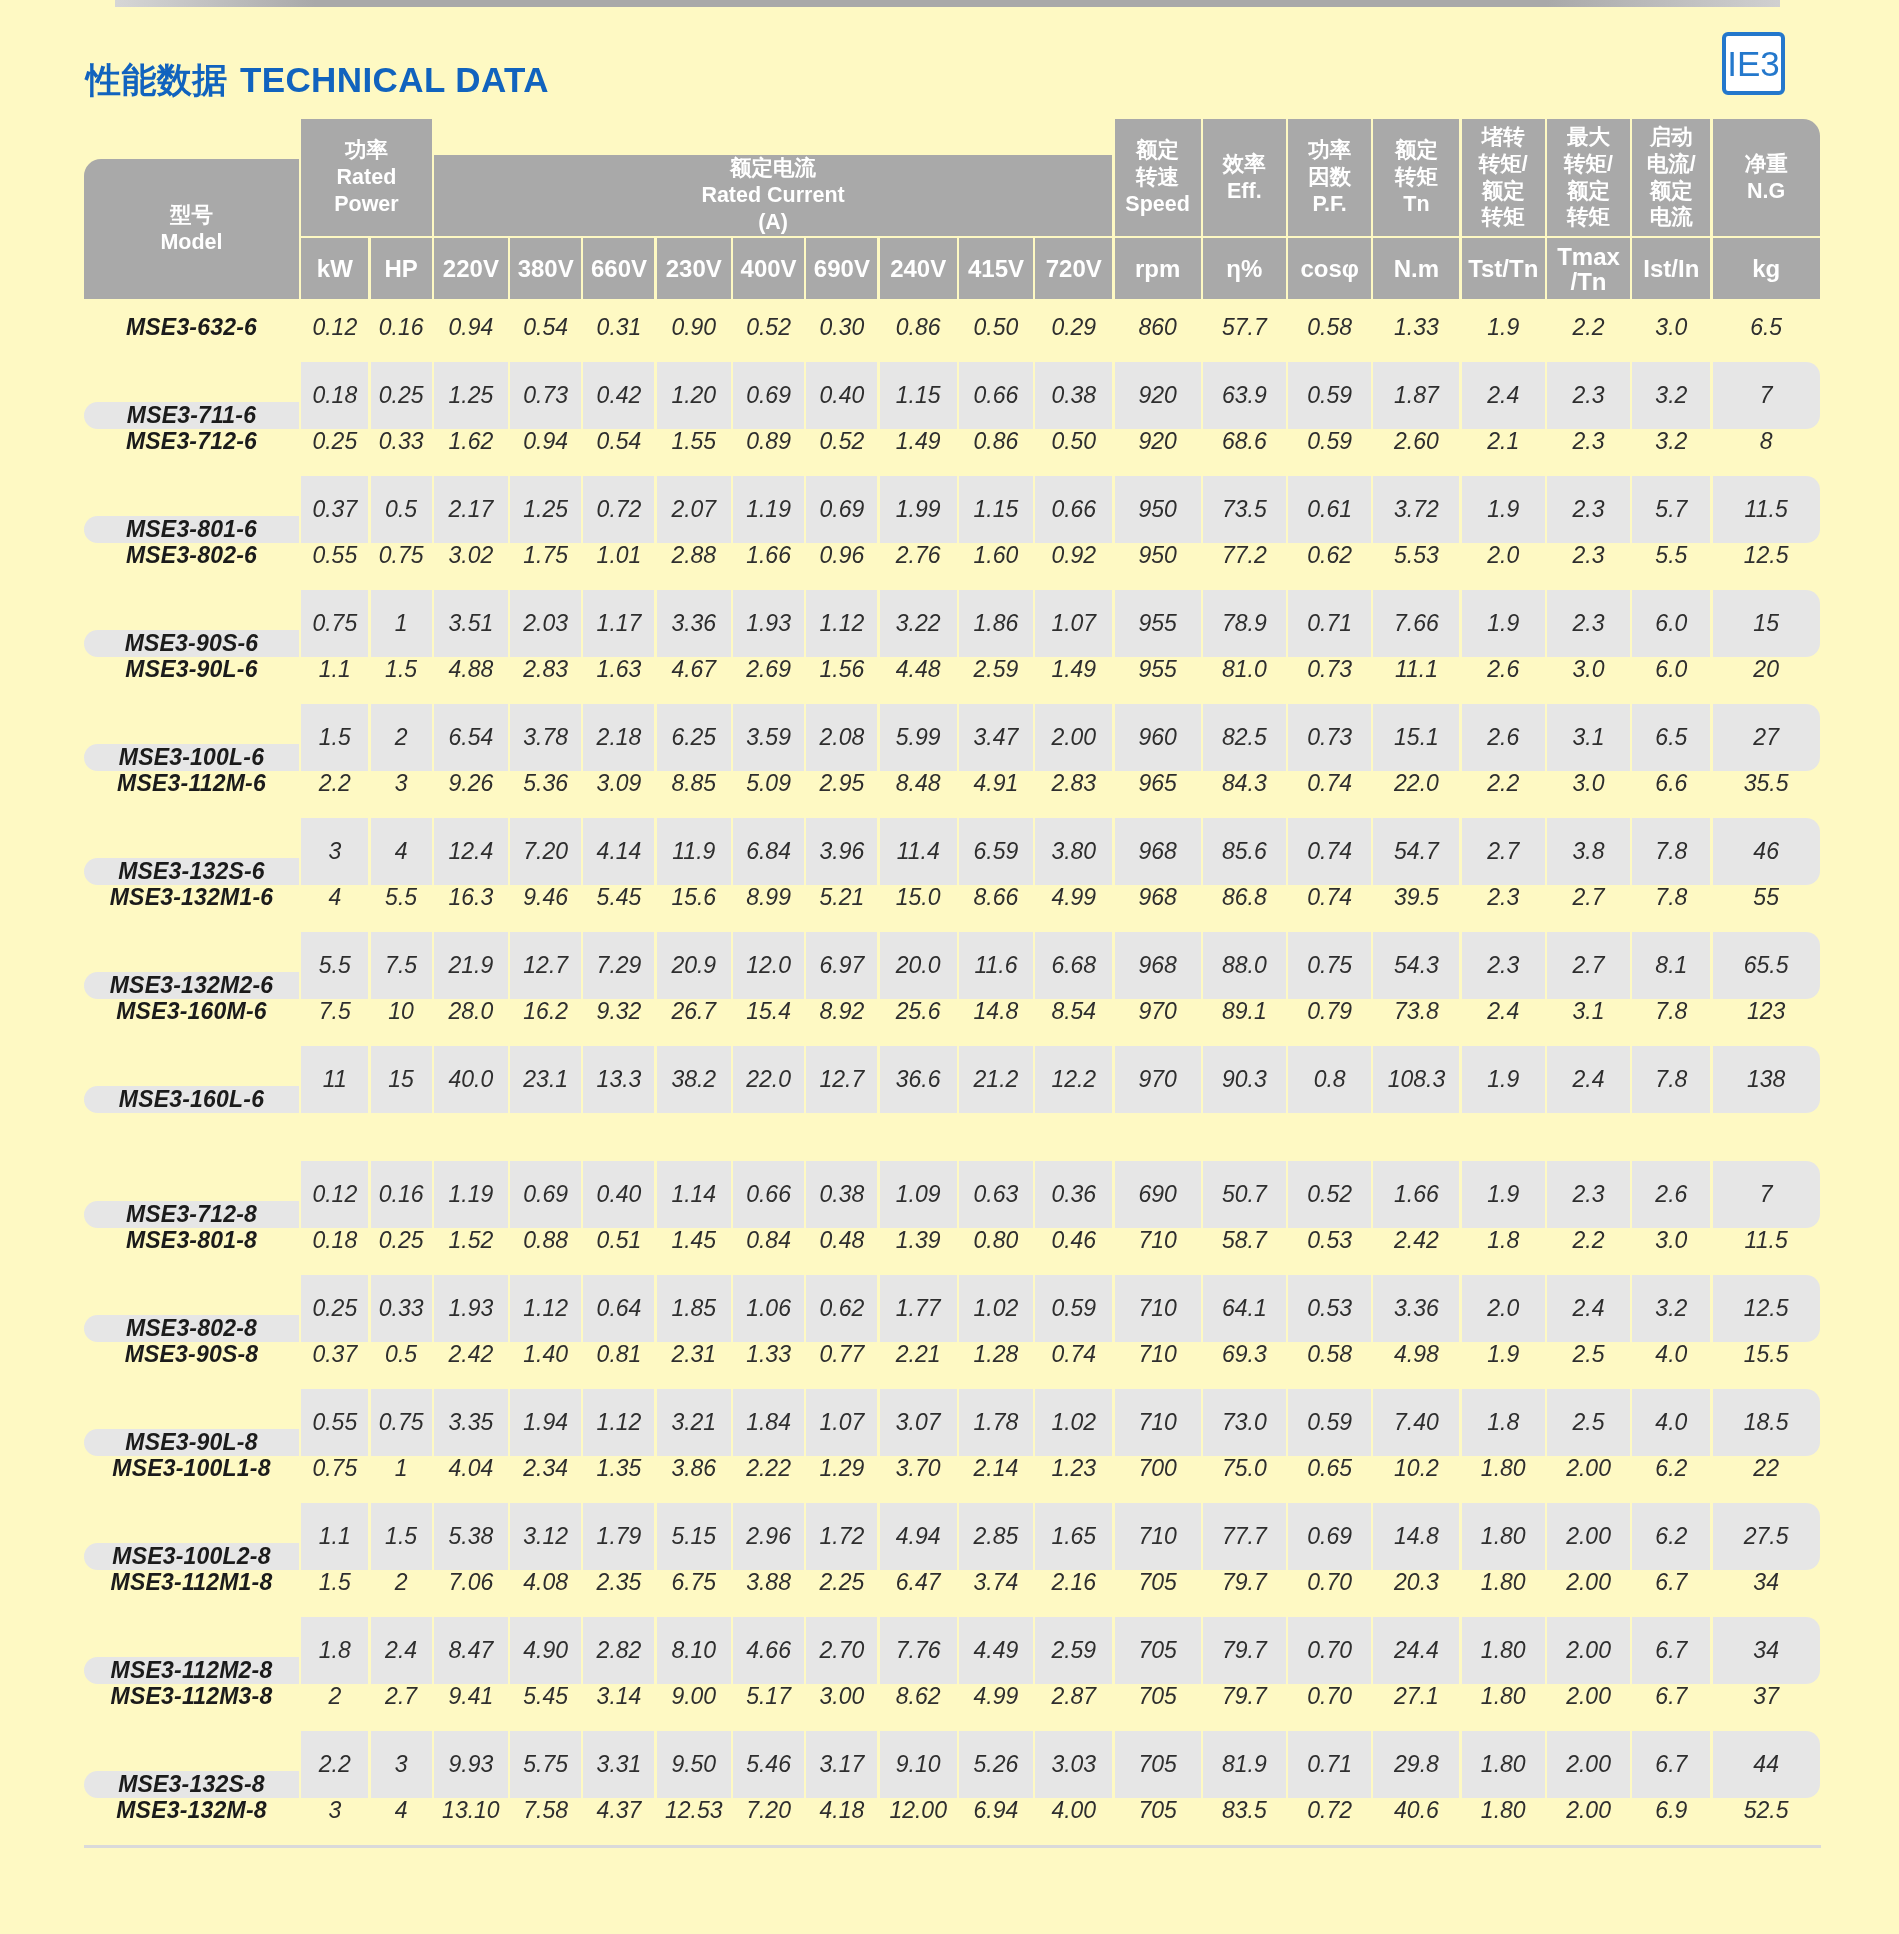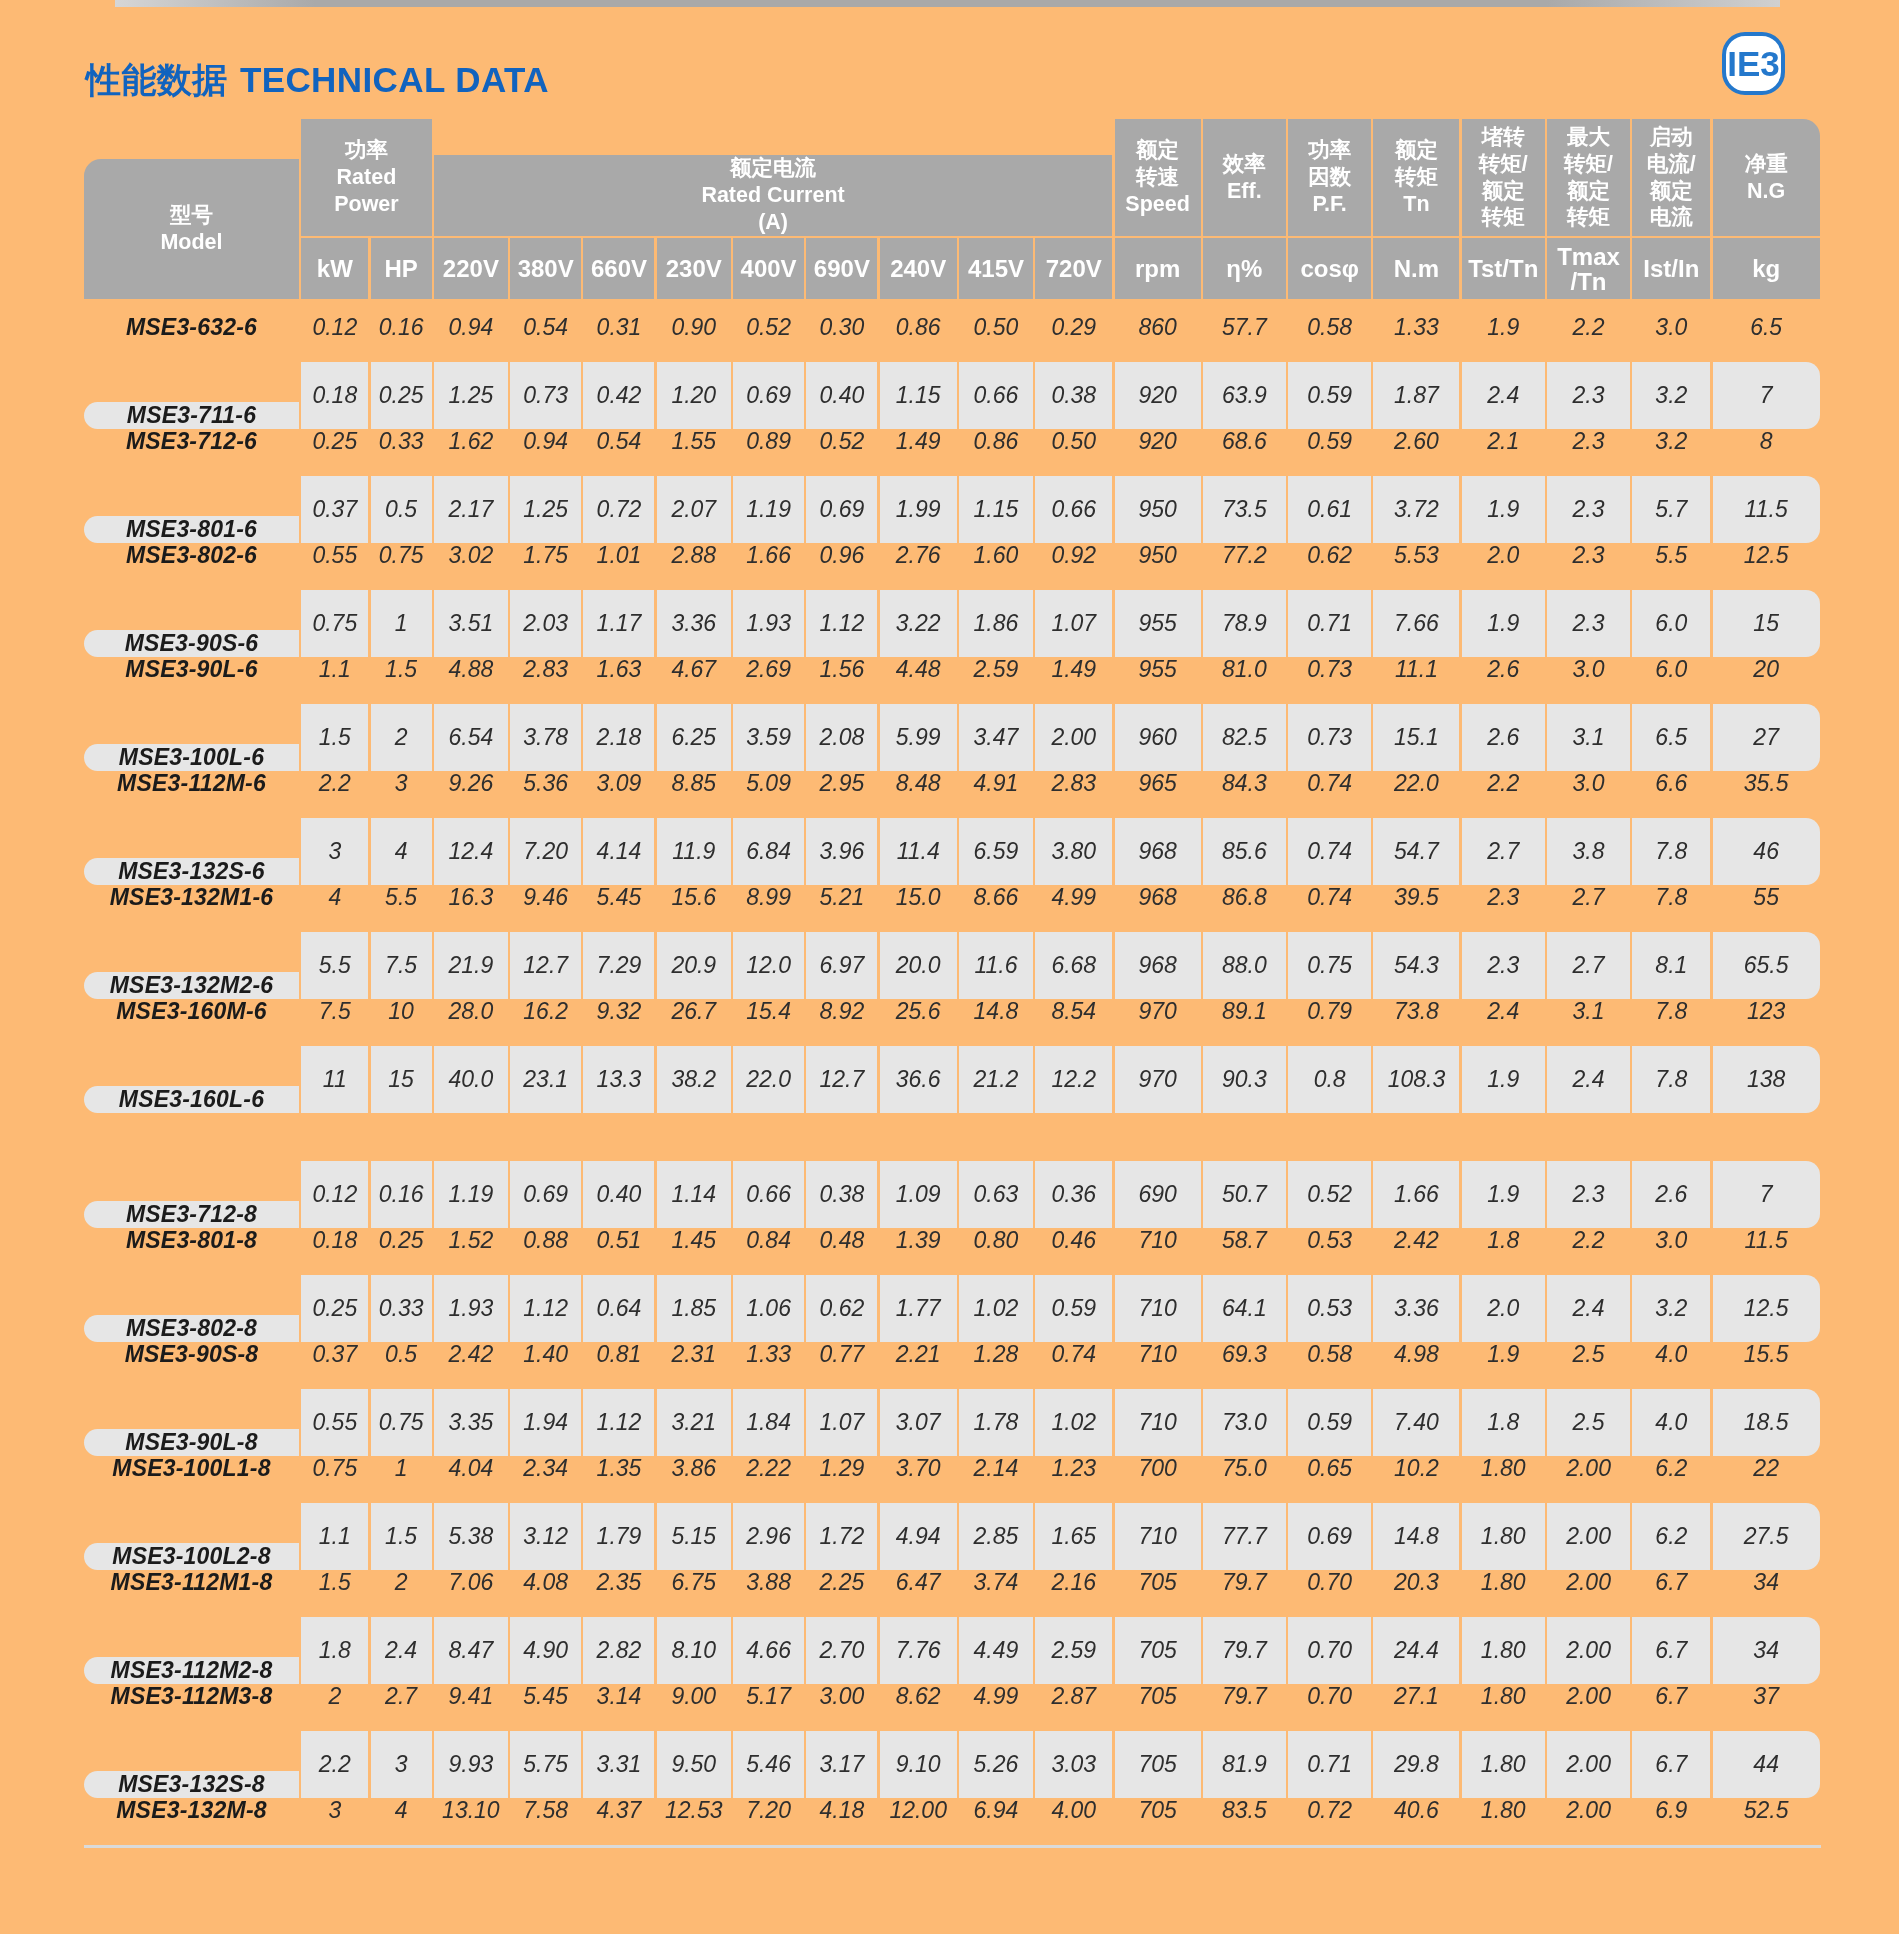--- a/index.html
+++ b/index.html
@@ -1,28 +1,28 @@
 <!DOCTYPE html>
 <html style="font-size:12.3px"><head>
 <meta charset="utf-8">
 <style>
   html,body{margin:0;padding:0;background:#ffffff;}
-  .page{position:relative;width:1900px;height:1934px;background:#fdba74;overflow:hidden;
+  .page{position:relative;width:1900px;height:1934px;background:#fef9c3;overflow:hidden;
         font-family:"Liberation Sans","DejaVu Sans",sans-serif;}
 
   .top-strip{position:absolute;top:0;left:115px;width:1665px;height:7px;
              background:linear-gradient(to right,#d6d6d6,#a9a9a9 12%,#a9a9a9 86%,#d0d0d0);}
 
   .page-title{position:absolute;left:86px;top:57px;font-size:35px;font-weight:bold;
               color:#1163be;letter-spacing:0.4px;white-space:nowrap;}
   .page-title .en{margin-left:12.3px;}
 
   .badge{position:absolute;left:1722px;top:32px;width:55px;height:55px;
-         border:4.6px solid #2478cc;border-radius:23px;display:flex;align-items:center;
-         justify-content:center;font-size:35px;font-weight:bold;color:#2478cc;background:#fff;}
+         border:4.6px solid #2478cc;border-radius:6px;display:flex;align-items:center;
+         justify-content:center;font-size:35px;font-weight:normal;color:#2478cc;background:#fff;}
 
   .table-wrap{position:absolute;left:84px;top:119px;width:1737px;}
 
   .thead,.row{display:grid;
     grid-template-columns:215px 67px 61px 74px 71px 71px 74px 71px 71px 77px 74px 77px 86px 83px 83px 86px 83px 83px 78px 107px;
     column-gap:2.3px;}
 
   .thead{grid-template-rows:117px 61px;row-gap:2.3px;}
   .hcell,.hsub{background:#a9a9a9;color:#ffffff;display:flex;align-items:center;justify-content:center;
          text-align:center;white-space:pre-line;font-weight:bold;}

